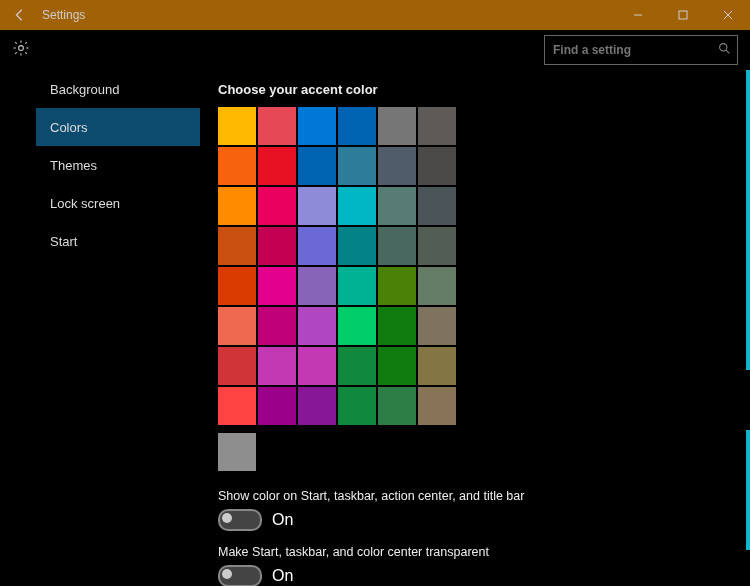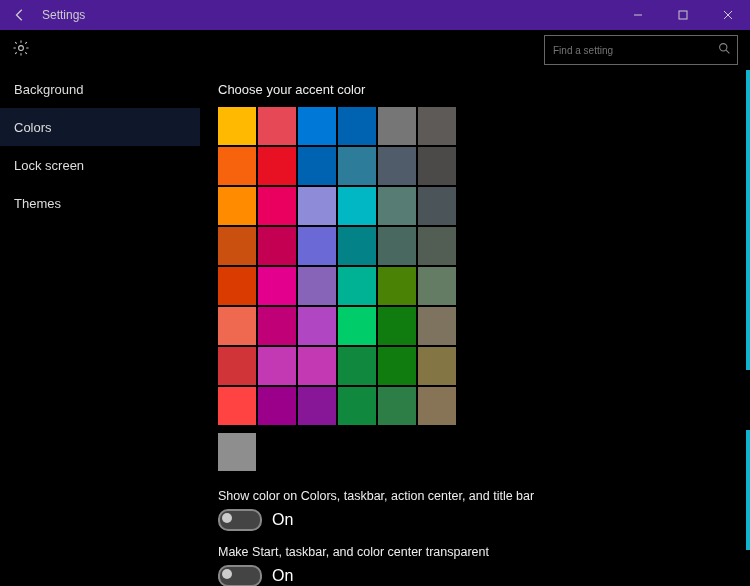--- a/index.html
+++ b/index.html
@@ -1,34 +1,34 @@
 <!DOCTYPE html>
 <html><head>
 <meta charset="utf-8">
 <style>
   html,body{margin:0;padding:0;height:100%;font-family:"Segoe UI",Arial,sans-serif;background:#1a1a1a;color:#fff;}
   .window{width:750px;height:586px;background:#000;position:relative;overflow:hidden;box-sizing:border-box;}
-  .titlebar{height:30px;background:#4c1d95;display:flex;align-items:center;font-size:12px;color:#aaa;}
+  .titlebar{height:30px;background:#a16207;display:flex;align-items:center;font-size:12px;color:#aaa;}
   .titlebar .back{width:40px;height:30px;display:flex;align-items:center;justify-content:center;color:#ccc;}
   .titlebar .title{flex:1;padding-left:2px;font-size:12px;color:#ccc;}
   .titlebar .winbtns{display:flex;}
   .titlebar .winbtn{width:45px;height:30px;display:flex;align-items:center;justify-content:center;color:#ccc;}
   .header{height:40px;display:flex;align-items:center;padding:0 12px;}
   .header .gear{margin-right:8px;color:#ccc;}
   .header .label{font-size:12px;letter-spacing:1px;color:#fff;font-weight:600;}
   .header .spacer{flex:1;}
   .search{display:flex;align-items:center;border:1px solid #666;background:#000;height:28px;width:180px;padding:0 6px;}
-  .search input{flex:1;background:transparent;border:0;outline:0;color:#ccc;font-size:10px;}
+  .search input{flex:1;background:transparent;border:0;outline:0;color:#ccc;font-size:12px;font-weight:bold;}
   .search .sicon{color:#888;}
   .body{display:flex;height:calc(100% - 70px);}
   .sidebar{width:200px;background:#000;}
-  .sidebar .item{height:38px;display:flex;align-items:center;padding-left:14px;font-size:13px;color:#ddd;cursor:default;}
-  .sidebar .item.selected{background:#0f172a;}
+  .sidebar .item{height:38px;display:flex;align-items:center;padding-left:14px;font-size:13px;color:#ddd;cursor:default;margin-left:36px;}
+  .sidebar .item.selected{background:#0c4a6e;}
   .main{flex:1;background:#000;padding:6px 20px 20px 18px;overflow:auto;}
-  .main h4{font-weight:400;font-size:13px;margin:6px 0 10px 0;color:#eee;}
+  .main h4{font-weight:700;font-size:13px;margin:6px 0 10px 0;color:#eee;}
   .swatches{display:grid;grid-template-columns:repeat(6,38px);grid-auto-rows:38px;gap:2px;margin-bottom:8px;}
   .sw{width:38px;height:38px;cursor:pointer;}
   .extra-row{display:flex;gap:2px;margin-bottom:18px;}
   .setting{margin-bottom:14px;}
   .setting .label{font-size:12.5px;color:#eee;margin-bottom:6px;}
   .toggle-row{display:flex;align-items:center;gap:10px;}
   .toggle{width:40px;height:18px;border:2px solid #888;border-radius:10px;background:#333;position:relative;}
   .toggle .knob{position:absolute;left:2px;top:2px;width:10px;height:10px;border-radius:50%;background:#ccc;}
   .toggle.on{background:#444;}
   .accent-bar{position:absolute;right:0;top:70px;width:4px;height:300px;background:#0fb4ce;}
@@ -86,24 +86,27 @@
 
   <div class="body">
     <div class="sidebar">
       <div class="item">
           <span>Background</span>
         </div>
       <div class="item selected">
           <span>Colors</span>
         </div>
       <div class="item">
+          <span>Themes</span>
+        </div>
+      <div class="item">
           <span>Lock screen</span>
         </div>
       <div class="item">
-          <span>Themes</span>
+          <span>Start</span>
         </div>
     </div>
 
     <div class="main">
       <h4>Choose your accent color</h4>
       <div class="swatches" id="swatches">
           <div class="sw" style="background: rgb(255, 185, 0);"></div>
           <div class="sw" style="background: rgb(231, 72, 86);"></div>
           <div class="sw" style="background: rgb(0, 120, 215);"></div>
           <div class="sw" style="background: rgb(0, 99, 177);"></div>
@@ -150,21 +153,21 @@
           <div class="sw" style="background: rgb(136, 23, 152);"></div>
           <div class="sw" style="background: rgb(16, 137, 62);"></div>
           <div class="sw" style="background: rgb(45, 125, 70);"></div>
           <div class="sw" style="background: rgb(135, 116, 86);"></div>
         </div>
       <div class="extra-row">
         <div class="sw" id="extra-sw" style="background: rgb(142, 142, 142);"></div>
       </div>
 
       <div class="setting">
-        <div class="label">Show color on Colors, taskbar, action center, and title bar</div>
+        <div class="label">Show color on Start, taskbar, action center, and title bar</div>
         <div class="toggle-row">
           <div class="toggle on">
               <div class="knob"></div>
             </div>
           <span class="state">On</span>
         </div>
       </div>
 
       <div class="setting">
         <div class="label">Make Start, taskbar, and color center transparent</div>

